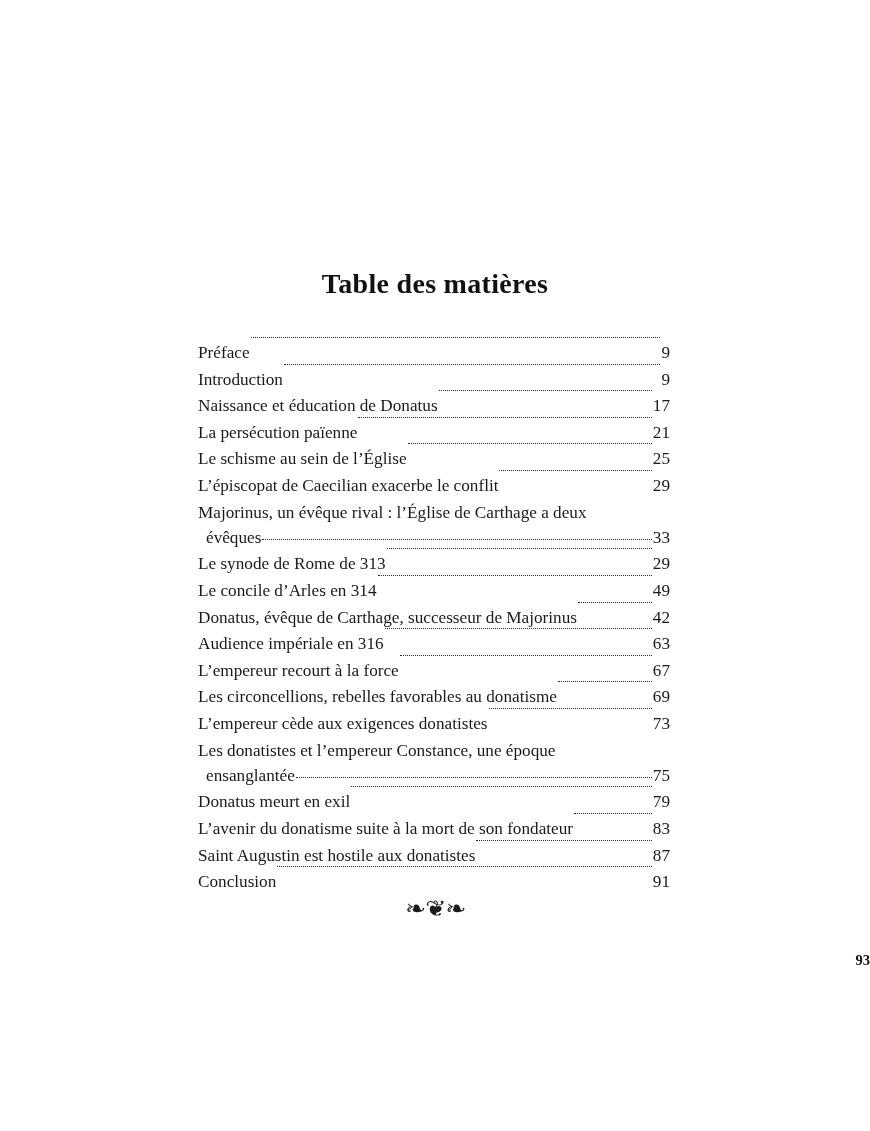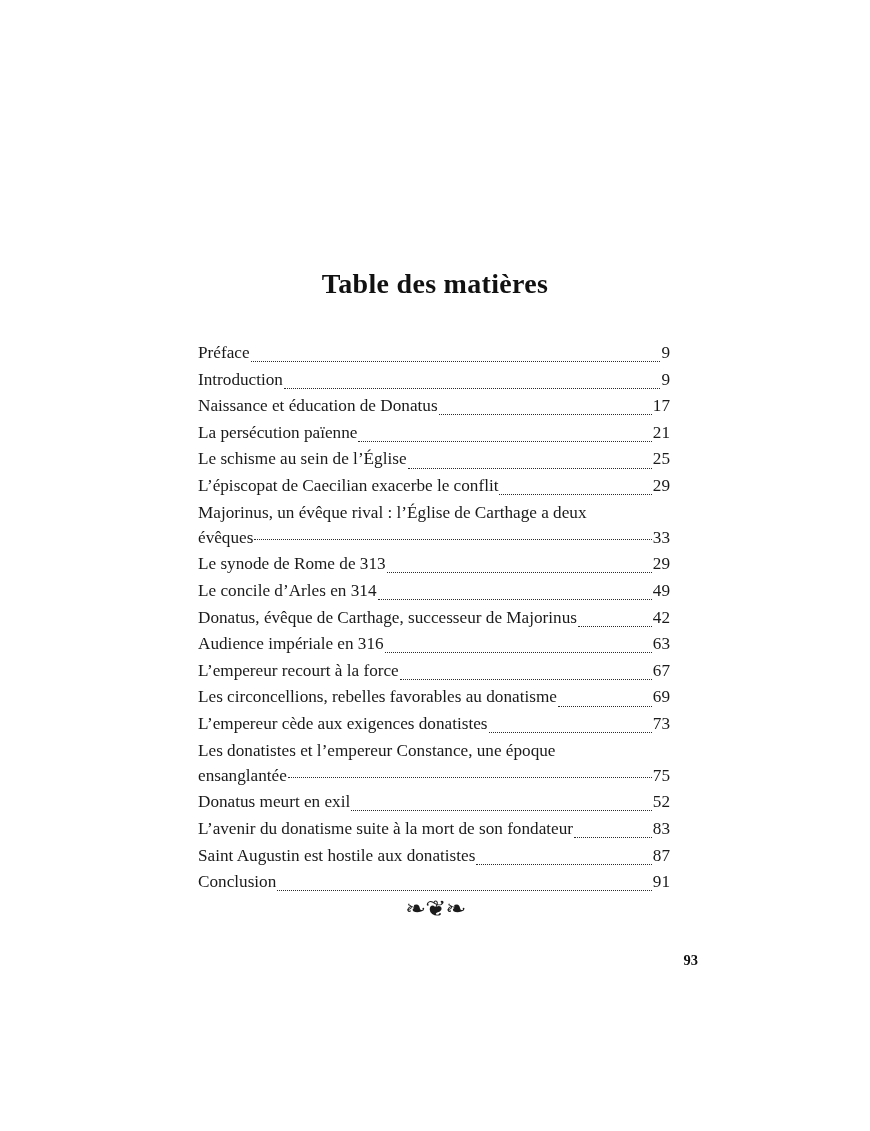--- a/index.html
+++ b/index.html
@@ -34,21 +34,21 @@
     color: #111111;
   }
   .toc-list {
     position: absolute;
     top: 340px;
     left: 198px;
     width: 472px;
   }
   .toc-entry {
     display: flex;
-    align-items: flex-end;
+    align-items: flex-start;
     font-size: 17.2px;
     line-height: 1.46;
     color: #1a1a1a;
     margin-bottom: 1.5px;
   }
   .toc-entry .label {
     white-space: normal;
   }
   .toc-entry .dots {
     flex: 1 1 auto;
@@ -69,20 +69,21 @@
   }
   .toc-entry.wrapped .label {
     display: block;
   }
   .toc-entry.wrapped .tail {
     display: flex;
     align-items: baseline;
   }
   .toc-entry.wrapped .tail .cont {
     flex: 0 0 auto;
+    margin-left: 8px;
   }
   .ornament {
     position: absolute;
     top: 898px;
     left: 0;
     width: 870px;
     text-align: center;
     font-size: 22px;
     line-height: 1;
     color: #1b1b1b;
@@ -91,21 +92,20 @@
   .ornament .orn-glyph {
     display: inline-block;
     transform: scaleX(1.15);
   }
   .folio {
     position: absolute;
     top: 952px;
     left: 0;
     width: 870px;
     text-align: right;
-    padding-right: 172px;
     box-sizing: border-box;
     font-size: 14.5px;
     font-weight: bold;
     color: #111111;
   }
 </style>
 </head>
 <body>
 
 <div class="page">
@@ -191,21 +191,21 @@
         <span class="label">Les donatistes et l’empereur Constance, une époque</span>
         <div class="tail">
           <span class="cont">ensanglantée</span>
           <span class="dots"></span>
           <span class="page-num">75</span>
         </div>
       </div>
       <div class="toc-entry">
         <span class="label">Donatus meurt en exil</span>
         <span class="dots"></span>
-        <span class="page-num">52</span>
+        <span class="page-num">79</span>
       </div>
       <div class="toc-entry">
         <span class="label">L’avenir du donatisme suite à la mort de son fondateur</span>
         <span class="dots"></span>
         <span class="page-num">83</span>
       </div>
       <div class="toc-entry">
         <span class="label">Saint Augustin est hostile aux donatistes</span>
         <span class="dots"></span>
         <span class="page-num">87</span>

